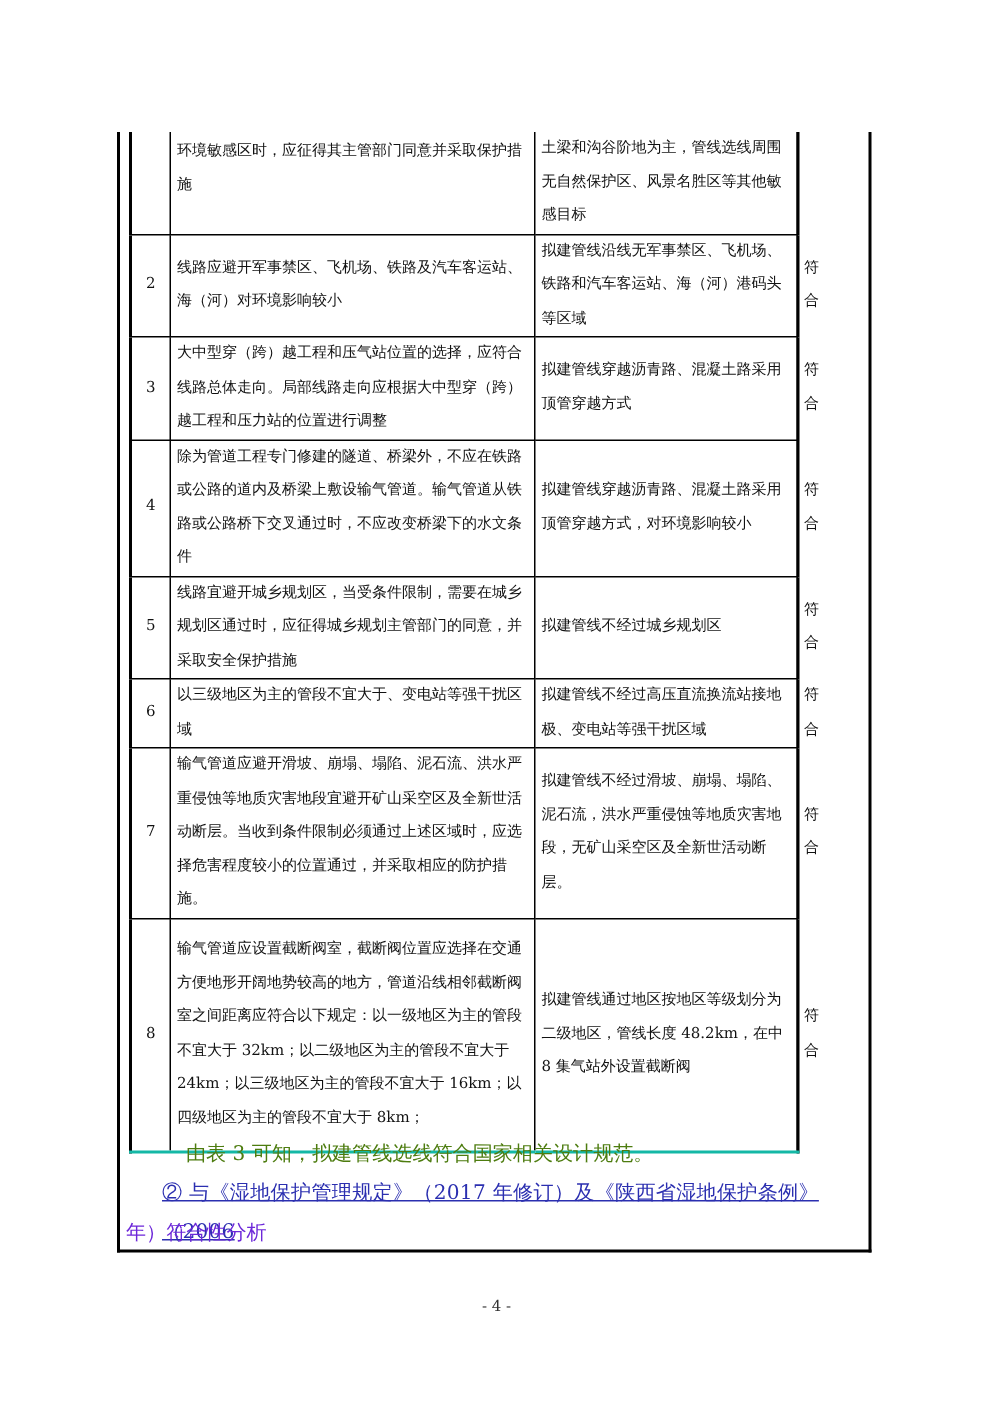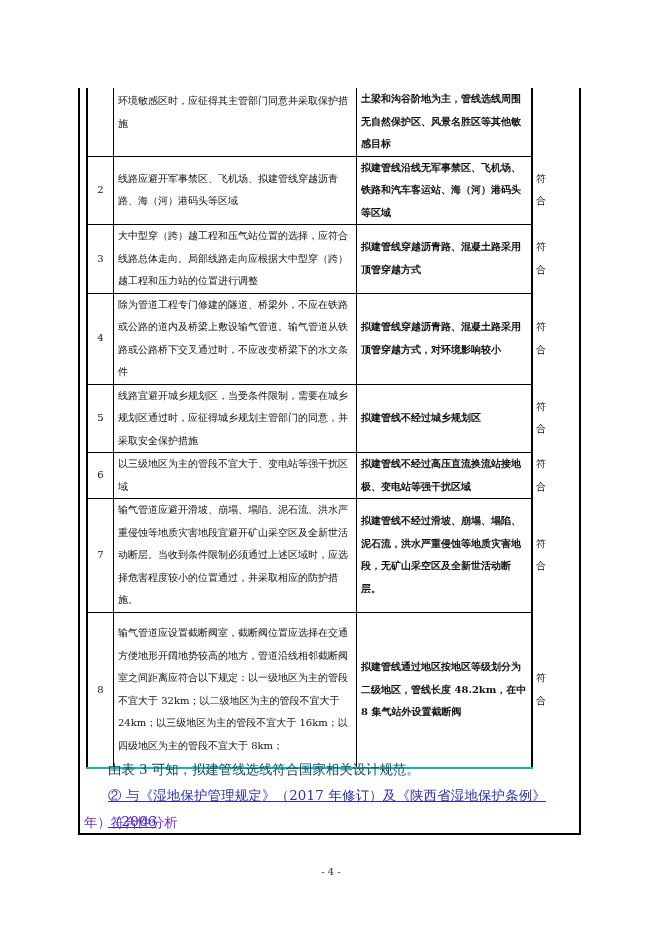--- a/index.html
+++ b/index.html
@@ -6,45 +6,45 @@
   body { width: 662px; height: 936px; position: relative; overflow: hidden;
          font-family: "DejaVu Serif", "Liberation Serif", serif; color: #111; }
   .frame { position: absolute; left: 78px; top: 88px; width: 503px; height: 747px;
            border-left: 2px solid #000; border-right: 2px solid #000; border-bottom: 2px solid #000; box-sizing: border-box; }
   table.reg { position: absolute; left: 86px; top: 88px; width: 402px;
               border-collapse: collapse; table-layout: fixed; font-size: 10px; line-height: 22.5px; }
   table.reg td { border: 1px solid #000; padding: 0 4px; vertical-align: middle; }
   table.reg tr:first-child td { border-top: none; }
   table.reg td.no { width: 17px; text-align: center; border-left: 2px solid #000; }
   table.reg td.req { width: 234px; }
-  table.reg td.status { width: 166px; font-weight: bold; }
+  table.reg td.status { width: 166px; }
   table.reg td.res { text-align: center; border-right: 2px solid #000; }
   table.reg tr:last-child td { border-bottom: 2px solid #14b8a6; }
   .para { position: absolute; font-size: 13.4px; line-height: 26px; }
-  .p1 { left: 108px; top: 757px; color: #0c4a6e; }
+  .p1 { left: 124px; top: 757px; color: #4d7c0f; }
   .p2 { left: 108px; top: 783px; width: 470px; color: #2b2fb0; letter-spacing: 0.2px; text-decoration: underline; }
   .p3 { left: 84px; top: 810px; color: #6d28d9; }
   .pageno { position: absolute; left: 0; width: 662px; top: 866px; text-align: center; font-size: 10px; color: #333; }
 </style>
 </head>
 <body>
 
 <div class="frame"></div>
 
 <table class="reg">
   <tbody>
     <tr style="height:67px">
       <td class="no"></td>
       <td class="req" style="vertical-align:top;padding-top:2px">环境敏感区时，应征得其主管部门同意并采取保护措施</td>
       <td class="status">土梁和沟谷阶地为主，管线选线周围无自然保护区、风景名胜区等其他敏感目标</td>
       <td class="res"></td>
     </tr>
     <tr style="height:68px">
       <td class="no">2</td>
-      <td class="req">线路应避开军事禁区、飞机场、拟建管线穿越沥青路、海（河）港码头等区域</td>
+      <td class="req">线路应避开军事禁区、飞机场、铁路及汽车客运站、海（河）对环境影响较小</td>
       <td class="status">拟建管线沿线无军事禁区、飞机场、铁路和汽车客运站、海（河）港码头等区域</td>
       <td class="res">符合</td>
     </tr>
     <tr style="height:67px">
       <td class="no">3</td>
       <td class="req">大中型穿（跨）越工程和压气站位置的选择，应符合线路总体走向。局部线路走向应根据大中型穿（跨）越工程和压力站的位置进行调整</td>
       <td class="status">拟建管线穿越沥青路、混凝土路采用顶管穿越方式</td>
       <td class="res">符合</td>
     </tr>
     <tr style="height:89px">

